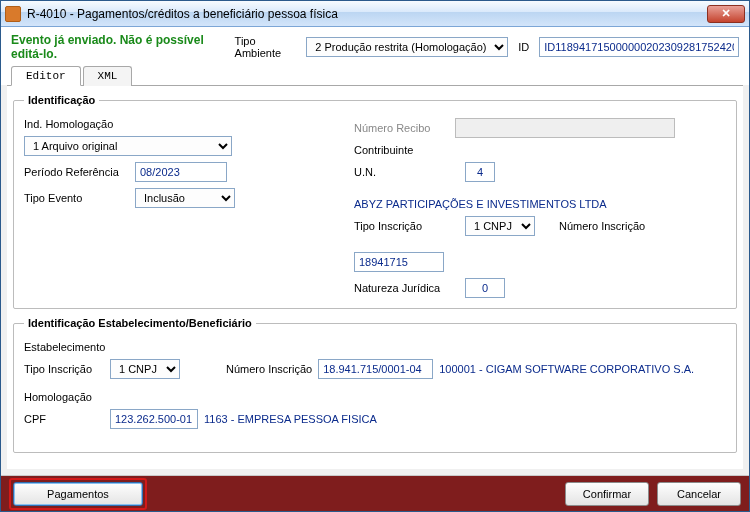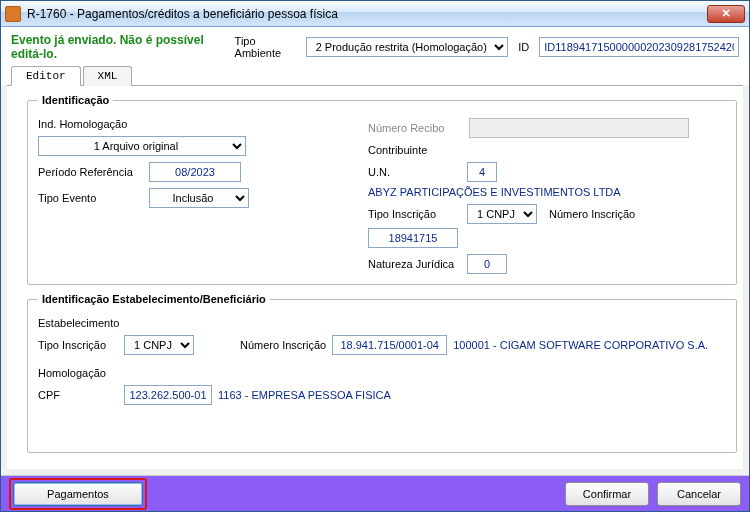--- a/index.html
+++ b/index.html
@@ -101,21 +101,21 @@
     border-top: 1px solid #a8a8a8;
     margin: 0 6px 6px 6px;
     padding: 8px 6px;
     overflow: hidden;
     display: flex;
     flex-direction: column;
   }
   fieldset.fs {
     border: 1px solid #bcbcbc;
     border-radius: 2px;
-    margin: 0 0 8px 14px;
+    margin: 0 0 8px 0;
     padding: 6px 10px 10px 10px;
   }
   fieldset.fs > legend {
     font-weight: bold;
     padding: 0 4px;
     font-size: 11px;
   }
   .row {
     display: flex;
     align-items: center;
@@ -128,39 +128,38 @@
     display: inline-block;
   }
   input[type=text], select {
     border: 1px solid #8aa7c7;
     background: #fff;
     color: #0b2b8c;
     height: 20px;
     padding: 1px 4px;
     font-family: inherit;
     font-size: 11px;
-    text-align: center;
   }
   input[type=text]:read-only.grey, .grey-box {
     background: #efefef;
     color: #888;
     border: 1px solid #bcbcbc;
   }
   select {
     color: #000;
     background: #fdfdfd;
   }
   .blue-text { color: #0b2b8c; }
   .subhead {
     font-weight: normal;
     margin: 6px 0 2px 0;
   }
   .footer {
     height: 36px;
-    background: #8b5cf6;
+    background: #7f1d1d;
     border-top: 1px solid #c9c9c9;
     display: flex;
     align-items: center;
     padding: 0 8px;
     gap: 8px;
   }
   .footer .spacer { flex: 1; }
   button.win-btn {
     min-width: 84px;
     height: 24px;
@@ -181,30 +180,30 @@
     border-radius: 3px;
     padding: 2px;
     display: inline-block;
   }
   .ident-grid {
     display: flex;
     gap: 30px;
   }
   .ident-left { flex: 0 0 300px; }
   .ident-right { flex: 1; }
-  .small-gap { gap: 4px; }
+  .small-gap { gap: 16px; }
 </style>
 </head>
 <body>
 
 <div class="window">
 
   <div class="titlebar">
     <div class="app-icon"></div>
-    <div class="title-text">R-1760 - Pagamentos/créditos a beneficiário pessoa física</div>
+    <div class="title-text">R-4010 - Pagamentos/créditos a beneficiário pessoa física</div>
     <div class="close-btn">
       <span>✕</span>
     </div>
   </div>
 
   <div class="top-strip">
     <div class="status-row">
       <span class="status-msg">Evento já enviado. Não é possível editá-lo.</span>
       <span class="lbl">Tipo Ambiente</span>
       <select style="width:210px;">

